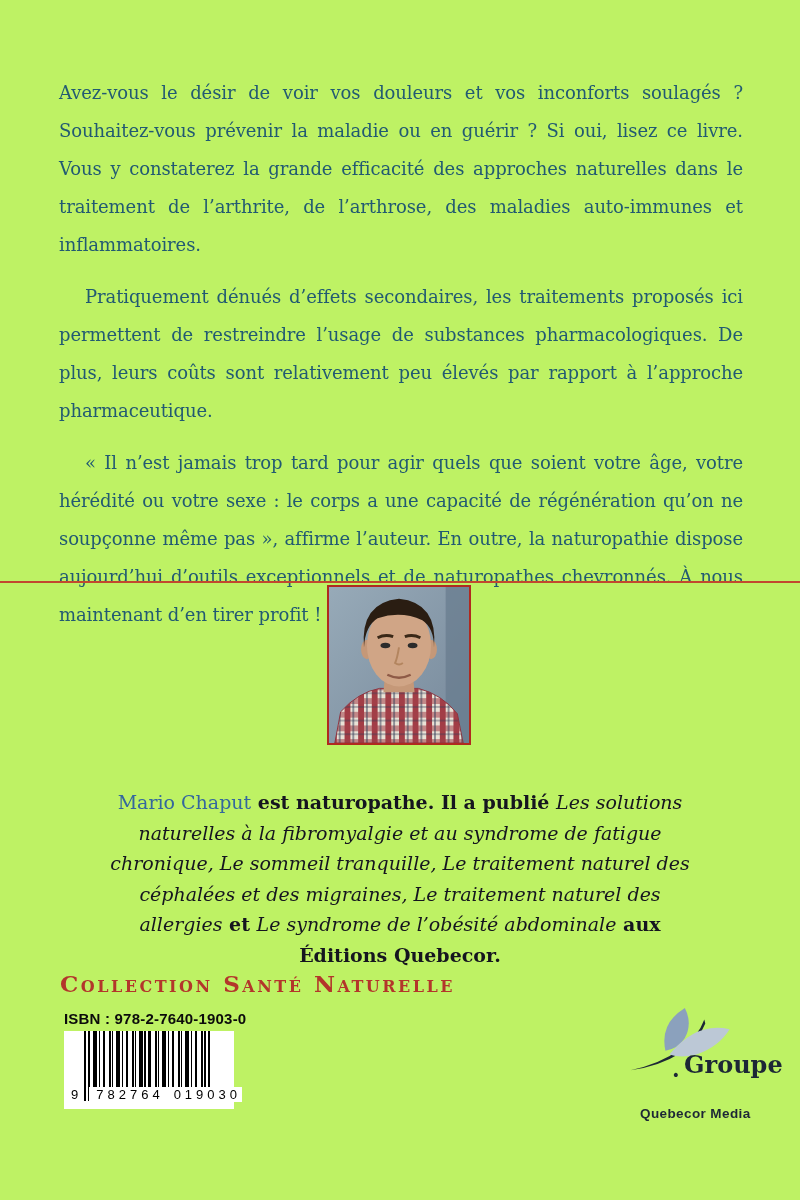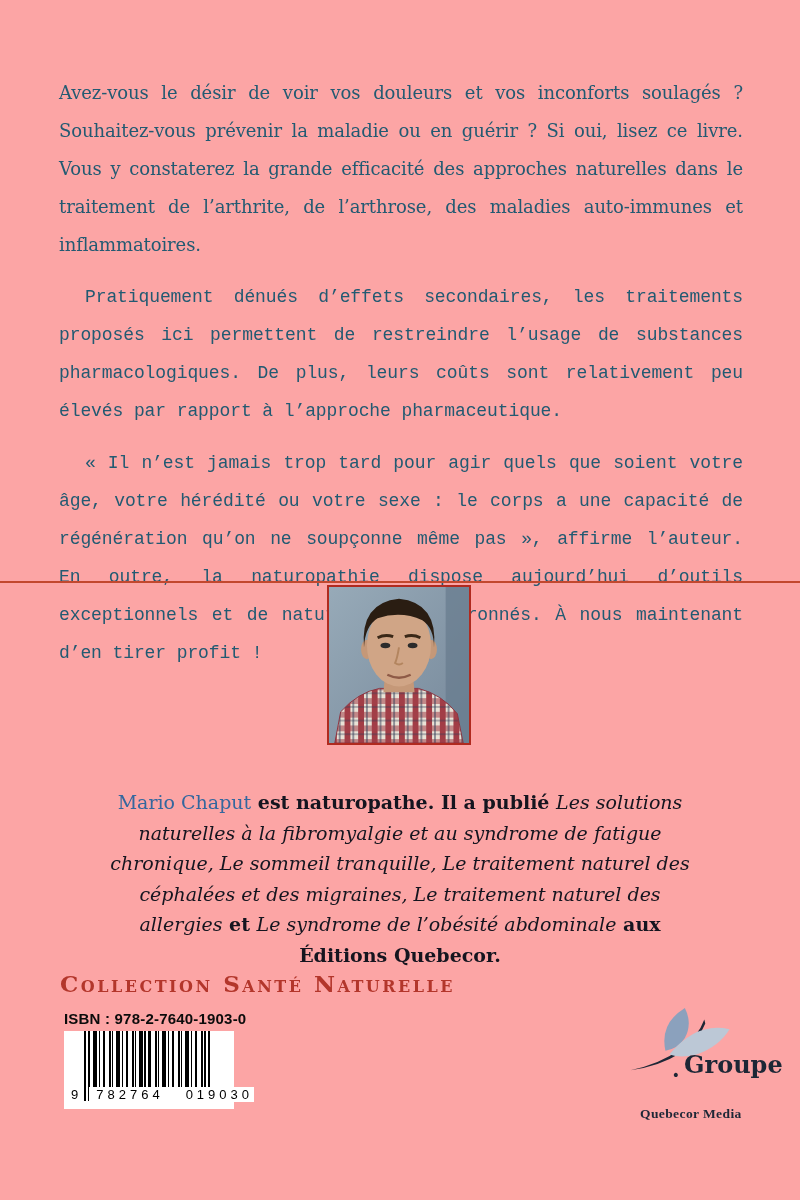--- a/index.html
+++ b/index.html
@@ -1,32 +1,32 @@
 <!DOCTYPE html>
 <html><head>
 <meta charset="utf-8">
 <style>
   html,body{margin:0;padding:0;}
   .page{
     position:relative;
     width:800px;height:1200px;
-    background:#fca5a5;
+    background:#bef264;
     overflow:hidden;
     font-family:"DejaVu Serif", serif;
   }
   
   .synopsis{
     position:absolute;left:59px;top:74px;width:684px;
     color:#225a72;
     font-size:18px;line-height:38px;
     text-align:justify;
     letter-spacing:-0.1px;
   }
   .synopsis p{margin:0 0 14px 0;}
-  .synopsis p.indent{text-indent:26px;font-family:Liberation Mono, monospace;}
+  .synopsis p.indent{text-indent:26px;}
   
   .redline{
     position:absolute;left:0;top:581px;width:800px;height:2px;
     background:#c2482e;
   }
   
   .photo{
     position:absolute;left:327px;top:585px;
     width:140px;height:156px;
     border:2px solid #b02a1f;
@@ -73,37 +73,37 @@
   .g-mid{left:80px;}
   .g-right{left:141px;}
   .digits{
     position:absolute;left:0;top:56px;width:170px;
     font-family:"Liberation Sans", sans-serif;
     font-size:13px;color:#000;display:flex;
   }
   .digits span{background:#fff;letter-spacing:4px;padding:0 1px;}
   .d-first{margin-left:6px;}
   .d-mid{margin-left:12px;}
-  .d-last{margin-left:20px;text-align:center;}
+  .d-last{margin-left:8px;text-align:center;}
   
   .logo{position:absolute;left:626px;top:1006px;width:150px;height:122px;color:#1d2736;}
   .logo-leaf{position:absolute;left:0;top:0;}
   .logo-groupe{
     position:absolute;left:58px;top:44px;
     font-family:"DejaVu Serif", serif;font-size:24px;font-weight:700;
   }
   .logo-dot{position:absolute;left:46px;top:50px;font-size:22px;font-weight:700;}
   .logo-livre{
     position:absolute;left:10px;top:50px;
     font-family:"DejaVu Serif", serif;font-size:43px;font-weight:500;
     letter-spacing:-1px;
   }
   .logo-media{
     position:absolute;left:14px;top:100px;
-    font-family:Liberation Serif, serif;
+    font-family:Liberation Sans, sans-serif;
     font-size:13.5px;font-weight:700;letter-spacing:0.4px;
   }
   
   .url{
     position:absolute;left:59px;top:1128px;
     font-family:"Liberation Sans", sans-serif;
     font-weight:800;font-size:19px;letter-spacing:2.6px;
     color:#0d0d0d;
   }
 </style>

